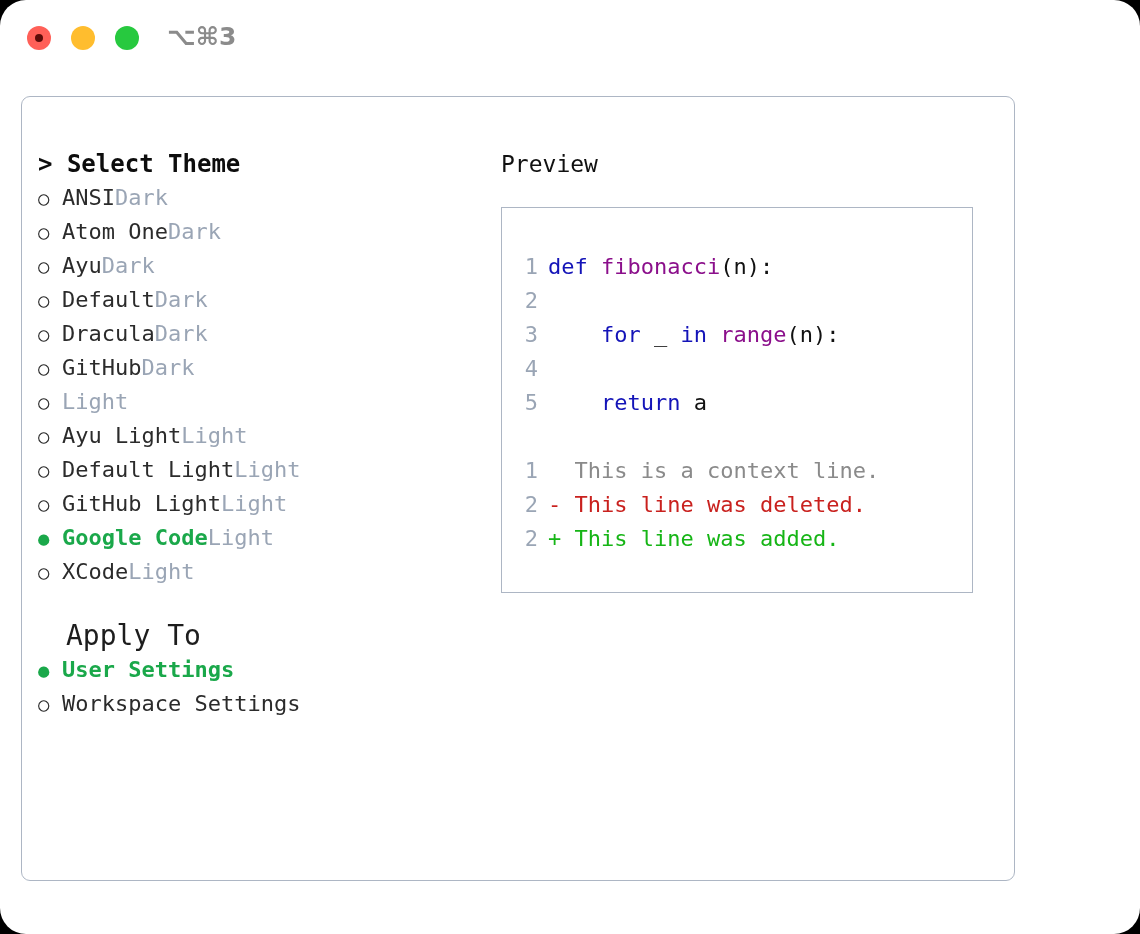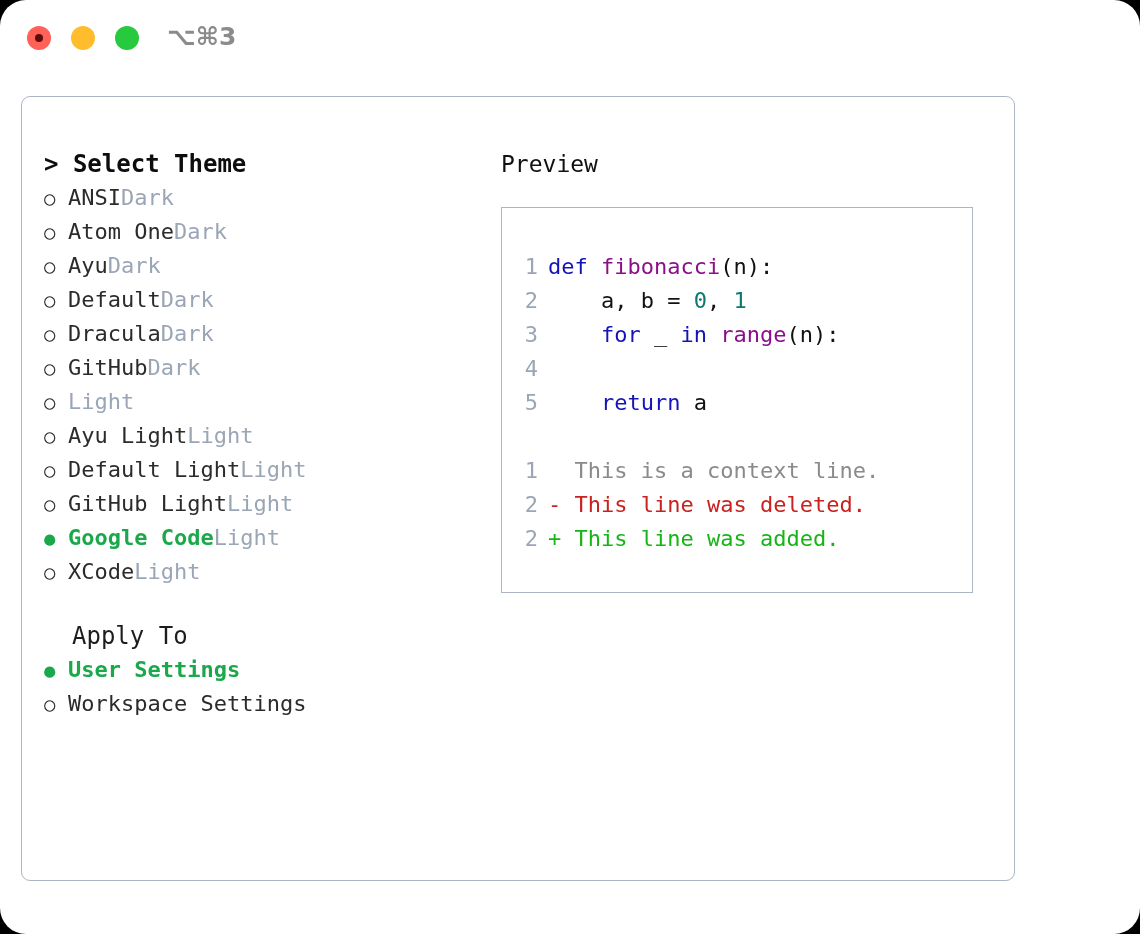--- a/index.html
+++ b/index.html
@@ -76,21 +76,21 @@
     width: 992px;
     height: 783px;
     border: 1.5px solid #adb6c4;
     border-radius: 9px;
     background: #ffffff;
   }
 
   
   .left-col {
     position: absolute;
-    left: 22px;
+    left: 16px;
     top: 50px;
     width: 440px;
   }
 
   .list-title {
     font-size: 24px;
     font-weight: bold;
     color: #0d0d0d;
     line-height: 34px;
     white-space: pre;
@@ -113,21 +113,21 @@
   }
   .bullet.sel { color: #1aa84a; }
   .opt-label.sel { color: #1aa84a; font-weight: bold; }
   .opt-cat {
     color: #9aa5b5;
   }
 
   .section-gap { height: 30px; }
 
   .sub-title {
-    font-size: 24px;
+    font-size: 28px;
     line-height: 34px;
     color: #1d1d1d;
     padding-left: 28px;
     white-space: pre;
   }
 
   .hint {
     margin-top: 30px;
     font-size: 22px;
     line-height: 34px;
@@ -230,21 +230,21 @@
         </div>
 
     </div>
 
     <div class="right-col">
       <div class="preview-title">Preview</div>
 
       <div class="code-box">
         <div id="code-lines">
             <div class="code-line"><span class="gutter">1</span><span class="code-text"><span class="tok-kw">def </span><span class="tok-fn">fibonacci</span><span class="tok-pl">(n):</span></span></div>
-            <div class="code-line"><span class="gutter">2</span><span class="code-text"><span class="tok-pl">    a, b = </span><span class="tok-num">0</span><span class="tok-pl">, </span><span class="tok-num">1</span></span></div>
+            <div class="code-line"><span class="gutter">2</span></div>
             <div class="code-line"><span class="gutter">3</span><span class="code-text"><span class="tok-pl">    </span><span class="tok-kw">for</span><span class="tok-pl"> _ </span><span class="tok-kw">in</span><span class="tok-pl"> </span><span class="tok-fn">range</span><span class="tok-pl">(n):</span></span></div>
             <div class="code-line"><span class="gutter">4</span></div>
             <div class="code-line"><span class="gutter">5</span><span class="code-text"><span class="tok-pl">    </span><span class="tok-kw">return</span><span class="tok-pl"> a</span></span></div>
           </div>
         <div class="diff-gap"></div>
         <div id="diff-lines">
             <div class="code-line"><span class="gutter">1</span><span class="code-text diff-ctx">  This is a context line.</span></div>
             <div class="code-line"><span class="gutter">2</span><span class="code-text diff-del">- This line was deleted.</span></div>
             <div class="code-line"><span class="gutter">2</span><span class="code-text diff-add">+ This line was added.</span></div>
           </div>

